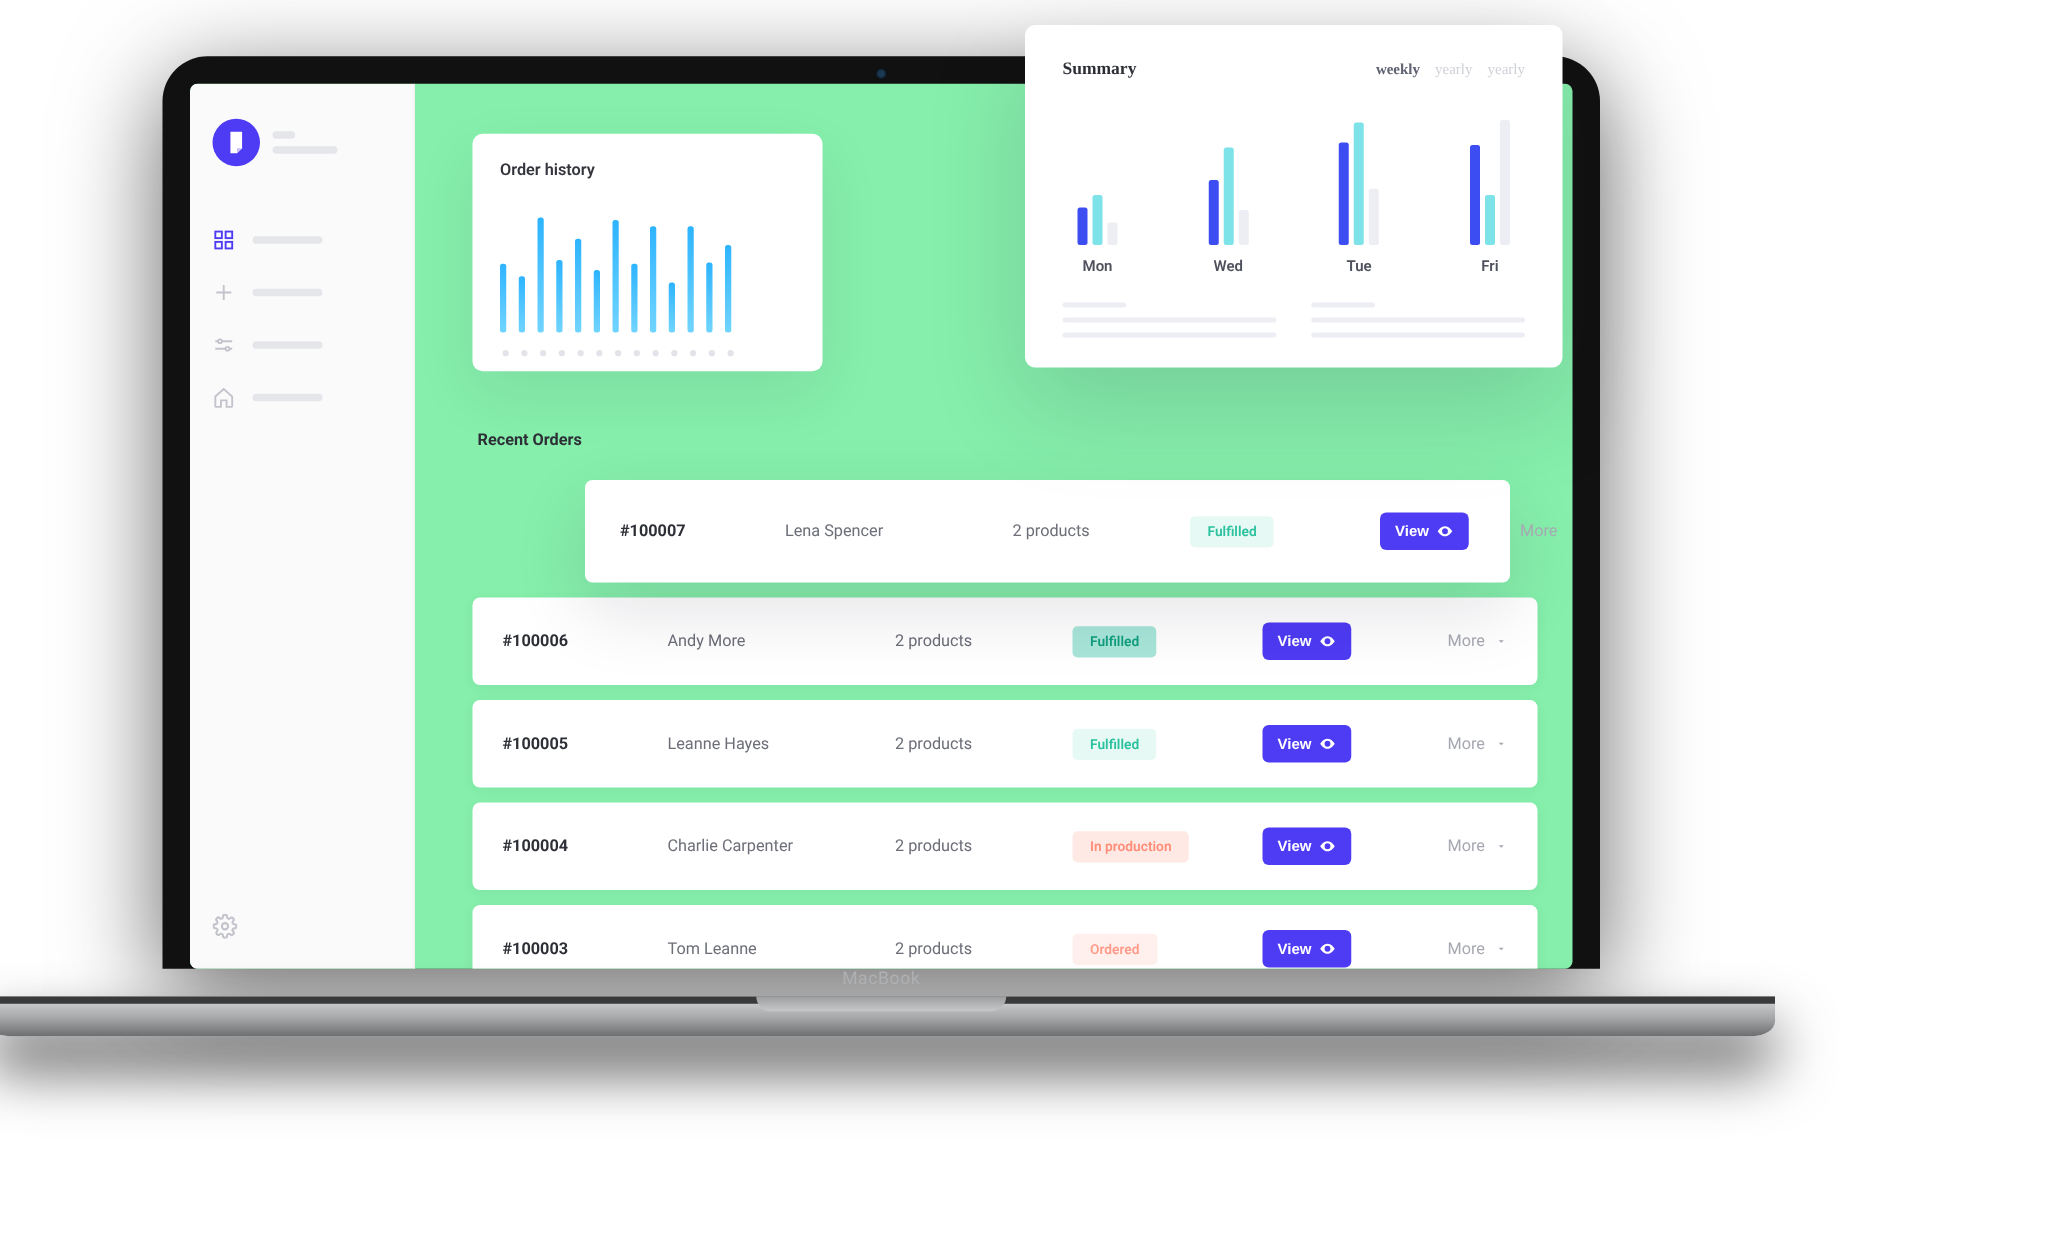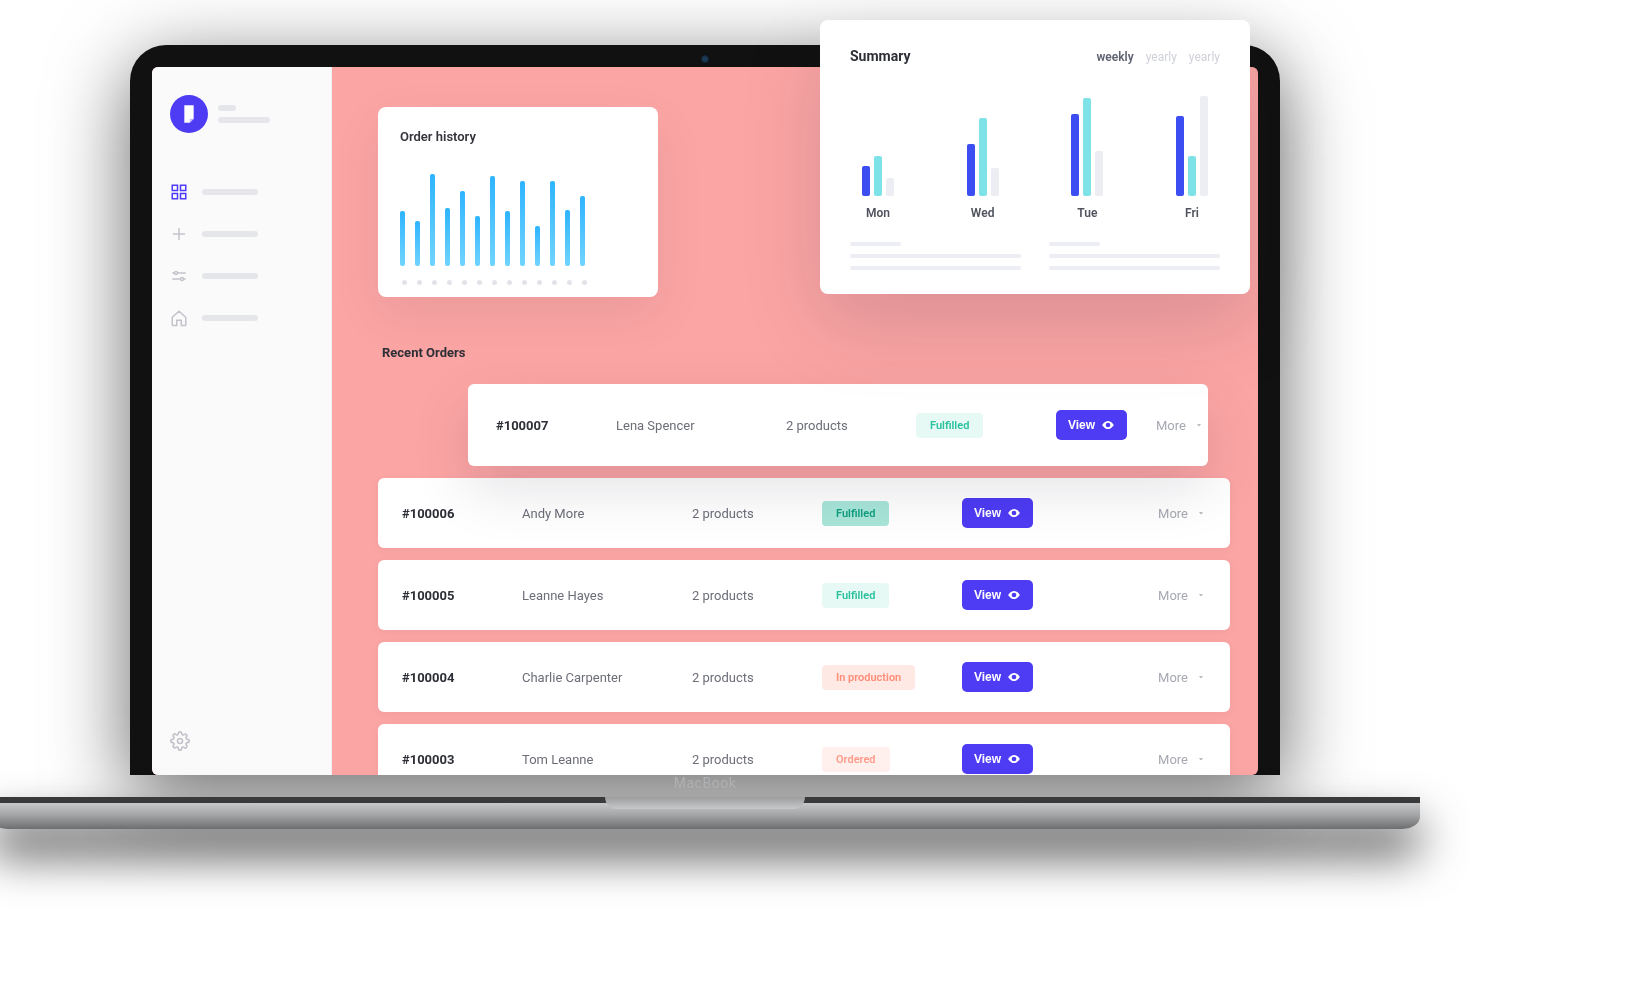--- a/index.html
+++ b/index.html
@@ -30,21 +30,21 @@
   box-shadow:0 20px 80px rgba(0,0,0,.6);
 }
 .camera {
   position:absolute;
   top:9px; left:50%; transform:translateX(-50%);
   width:10px; height:10px; border-radius:50%;
   background:radial-gradient(circle,#1c3a55 30%,#0a0a0a 70%);
 }
 .screen {
   width:100%; height:100%;
-  background:#fca5a5;
+  background:#86efac;
   border-radius:6px;
   overflow:hidden;
   display:flex;
 }
 .base {
   position:absolute;
   left:-140px; right:-140px;
   top:752px;
   height:32px;
   background:linear-gradient(#d8d9db,#a5a6a8 55%,#6d6e70);
@@ -133,21 +133,21 @@
 }
 
 .orders { display:flex; flex-direction:column; gap:12px; }
 .order {
   background:#fff;
   border-radius:6px;
   box-shadow:0 2px 10px rgba(20,20,40,.05);
   display:grid;
   grid-template-columns:110px 160px 120px 130px 90px 1fr;
   align-items:center;
-  gap:10px;
+  gap:22px;
   padding:20px 24px;
   font-size:13px;
 }
 .order.popout {
   transform:translateX(90px);
   box-shadow:0 22px 60px rgba(20,20,40,.12);
   padding:26px 28px;
   width:740px;
 }
 .oid { font-weight:700; color:#2d2f36; }
@@ -187,21 +187,21 @@
 
 .summary-card {
   position:absolute;
   top:20px; left:820px;
   width:430px;
   padding:28px 30px 24px 30px;
   background:#fff;
   border-radius:8px;
   box-shadow:0 30px 80px rgba(20,20,40,.15);
 }
-.summary-head { display:flex; justify-content:space-between; align-items:flex-end; margin-bottom:26px;}
+.summary-head { display:flex; justify-content:space-between; align-items:flex-start; margin-bottom:26px;font-family:Liberation Serif, serif;}
 .summary-head h3 { font-size:14px; font-weight:700; color:#2d2f36; }
 .period-tabs { display:flex; gap:12px; font-size:12px; }
 .period-tabs span { color:#cfd1d8; cursor:pointer; }
 .period-tabs span.sel { color:#5f6270; font-weight:600; }
 
 .summary-chart { display:flex; justify-content:space-between; align-items:flex-end; height:130px; }
 .day-col { display:flex; flex-direction:column; align-items:center; gap:10px; width:56px;}
 .grp { display:flex; align-items:flex-end; gap:4px; height:110px;}
 .grp .b { width:8px; border-radius:2px;}
 .b1 { background:#3c4df2; }

